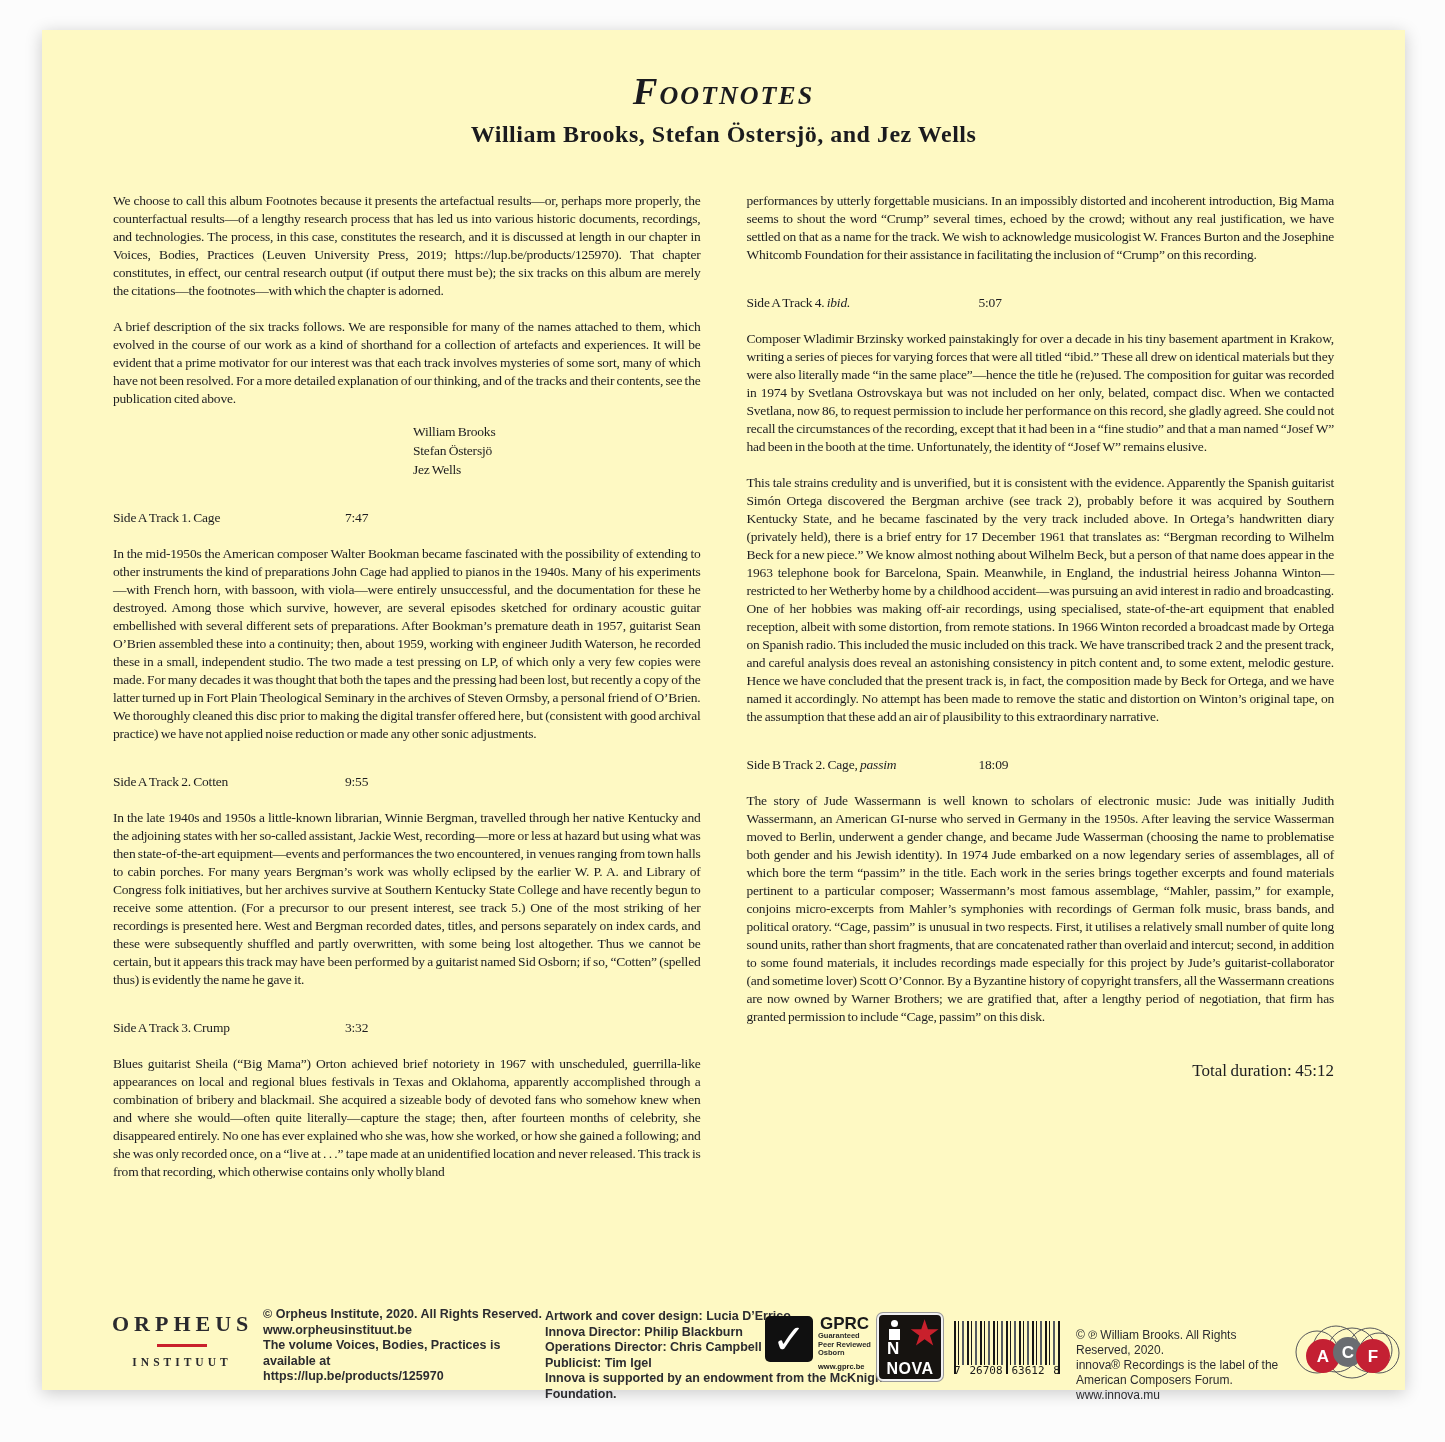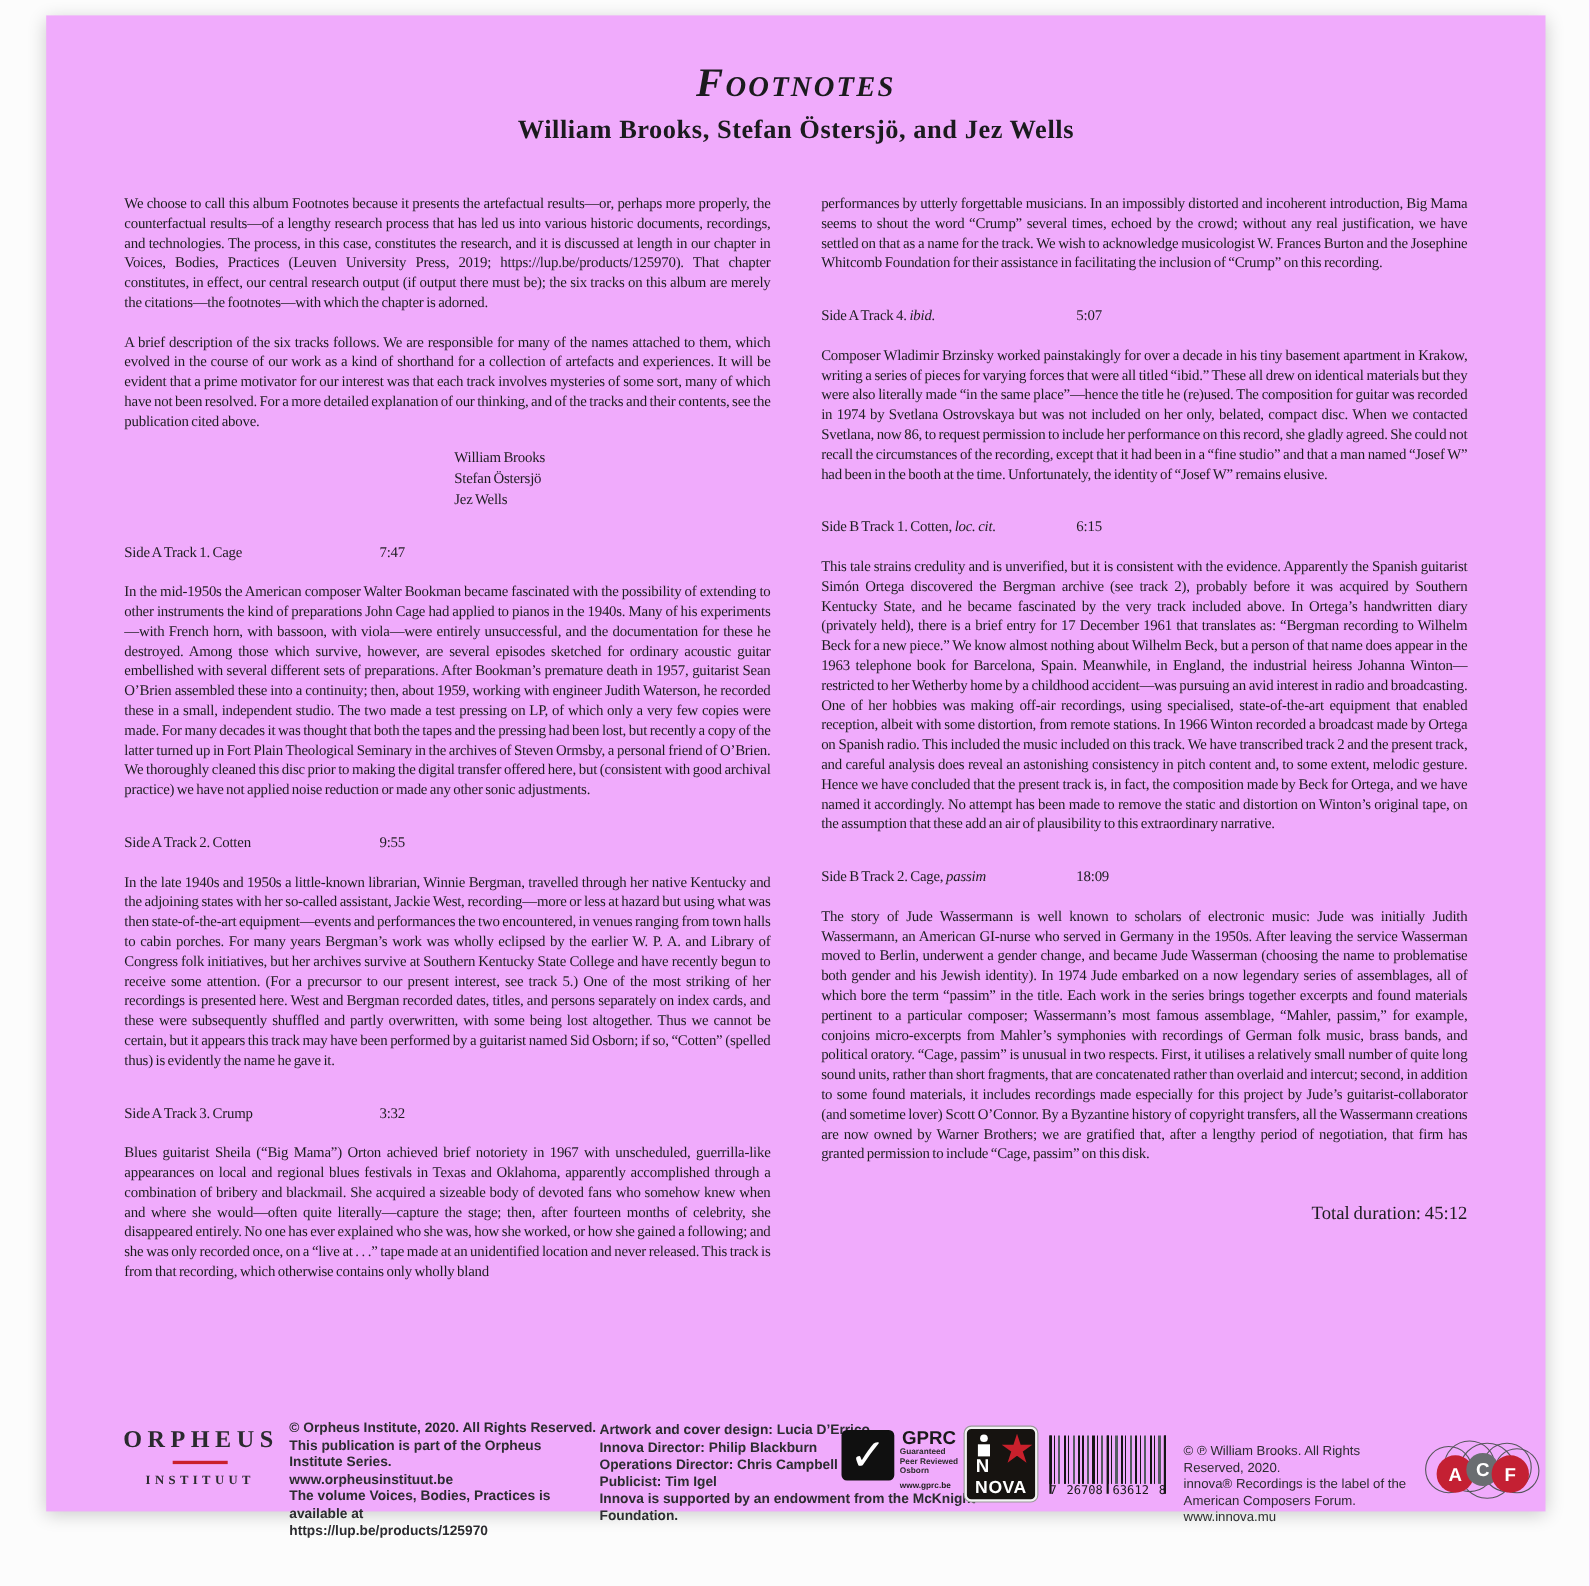--- a/index.html
+++ b/index.html
@@ -2,22 +2,22 @@
 <html><head>
 <meta charset="utf-8">
 <style>
   html,body{margin:0;padding:0;}
   body{
     width:1445px;height:1442px;position:relative;
     background:#fcfcfc;
     font-family:"Liberation Serif", serif;
   }
   .cover{
-    position:absolute;left:42px;top:14px;width:1363px;height:1360px;
-    background:#f0abfc;
+    position:absolute;left:42px;top:30px;width:1363px;height:1360px;
+    background:#fef9c3;
     box-shadow:0 3px 16px rgba(0,0,0,.20);
   }
   
   .header{position:absolute;left:0;right:0;top:40px;text-align:center;color:#1b1b1e;}
   .title{
     font-size:37px;font-weight:bold;font-style:italic;
     font-variant:small-caps;letter-spacing:2px;
   }
   .subtitle{font-size:24px;font-weight:bold;margin-top:8px;letter-spacing:.5px;}
 
@@ -126,43 +126,39 @@
     </div>
 
     <div class="col">
       <p>performances by utterly forgettable musicians. In an impossibly distorted and incoherent introduction, Big Mama seems to shout the word “Crump” several times, echoed by the crowd; without any real justification, we have settled on that as a name for the track. We wish to acknowledge musicologist W. Frances Burton and the Josephine Whitcomb Foundation for their assistance in facilitating the inclusion of “Crump” on this recording.</p>
 
       <div class="track-head">
         <span class="name"><span>Side A Track 4. </span><i>ibid.</i></span><span>5:07</span>
       </div>
       <p>Composer Wladimir Brzinsky worked painstakingly for over a decade in his tiny basement apartment in Krakow, writing a series of pieces for varying forces that were all titled “ibid.” These all drew on identical materials but they were also literally made “in the same place”—hence the title he (re)used. The composition for guitar was recorded in 1974 by Svetlana Ostrovskaya but was not included on her only, belated, compact disc. When we contacted Svetlana, now 86, to request permission to include her performance on this record, she gladly agreed. She could not recall the circumstances of the recording, except that it had been in a “fine studio” and that a man named “Josef W” had been in the booth at the time. Unfortunately, the identity of “Josef W” remains elusive.</p>
 
-      <div class="track-head">
-        <span class="name"><span>Side B Track 1. Cotten, </span><i>loc. cit.</i></span><span>6:15</span>
-      </div>
       <p>This tale strains credulity and is unverified, but it is consistent with the evidence. Apparently the Spanish guitarist Simón Ortega discovered the Bergman archive (see track 2), probably before it was acquired by Southern Kentucky State, and he became fascinated by the very track included above. In Ortega’s handwritten diary (privately held), there is a brief entry for 17 December 1961 that translates as: “Bergman recording to Wilhelm Beck for a new piece.” We know almost nothing about Wilhelm Beck, but a person of that name does appear in the 1963 telephone book for Barcelona, Spain. Meanwhile, in England, the industrial heiress Johanna Winton—restricted to her Wetherby home by a childhood accident—was pursuing an avid interest in radio and broadcasting. One of her hobbies was making off-air recordings, using specialised, state-of-the-art equipment that enabled reception, albeit with some distortion, from remote stations. In 1966 Winton recorded a broadcast made by Ortega on Spanish radio. This included the music included on this track. We have transcribed track 2 and the present track, and careful analysis does reveal an astonishing consistency in pitch content and, to some extent, melodic gesture. Hence we have concluded that the present track is, in fact, the composition made by Beck for Ortega, and we have named it accordingly. No attempt has been made to remove the static and distortion on Winton’s original tape, on the assumption that these add an air of plausibility to this extraordinary narrative.</p>
 
       <div class="track-head">
         <span class="name"><span>Side B Track 2. Cage, </span><i>passim</i></span><span>18:09</span>
       </div>
       <p>The story of Jude Wassermann is well known to scholars of electronic music: Jude was initially Judith Wassermann, an American GI-nurse who served in Germany in the 1950s. After leaving the service Wasserman moved to Berlin, underwent a gender change, and became Jude Wasserman (choosing the name to problematise both gender and his Jewish identity). In 1974 Jude embarked on a now legendary series of assemblages, all of which bore the term “passim” in the title. Each work in the series brings together excerpts and found materials pertinent to a particular composer; Wassermann’s most famous assemblage, “Mahler, passim,” for example, conjoins micro-excerpts from Mahler’s symphonies with recordings of German folk music, brass bands, and political oratory. “Cage, passim” is unusual in two respects. First, it utilises a relatively small number of quite long sound units, rather than short fragments, that are concatenated rather than overlaid and intercut; second, in addition to some found materials, it includes recordings made especially for this project by Jude’s guitarist-collaborator (and sometime lover) Scott O’Connor. By a Byzantine history of copyright transfers, all the Wassermann creations are now owned by Warner Brothers; we are gratified that, after a lengthy period of negotiation, that firm has granted permission to include “Cage, passim” on this disk.</p>
 
       <div class="duration">Total duration: 45:12</div>
     </div>
   </div>
 
   <div class="f-orpheus">
     <div class="o-title">ORPHEUS</div>
     <div class="o-rule"></div>
     <div class="o-sub">INSTITUUT</div>
   </div>
 
   <div class="f-cred f-cred1 f-sans">
     <div>© Orpheus Institute, 2020. All Rights Reserved.</div>
-    <div>This publication is part of the Orpheus Institute Series.</div>
     <div>www.orpheusinstituut.be</div>
     <div class="blk2">The volume Voices, Bodies, Practices is available at</div>
     <div>https://lup.be/products/125970</div>
   </div>
 
   <div class="f-cred f-cred2 f-sans">
     <div>Artwork and cover design: Lucia D’Errico</div>
     <div>Innova Director: Philip Blackburn</div>
     <div>Operations Director: Chris Campbell</div>
     <div>Publicist: Tim Igel</div>

